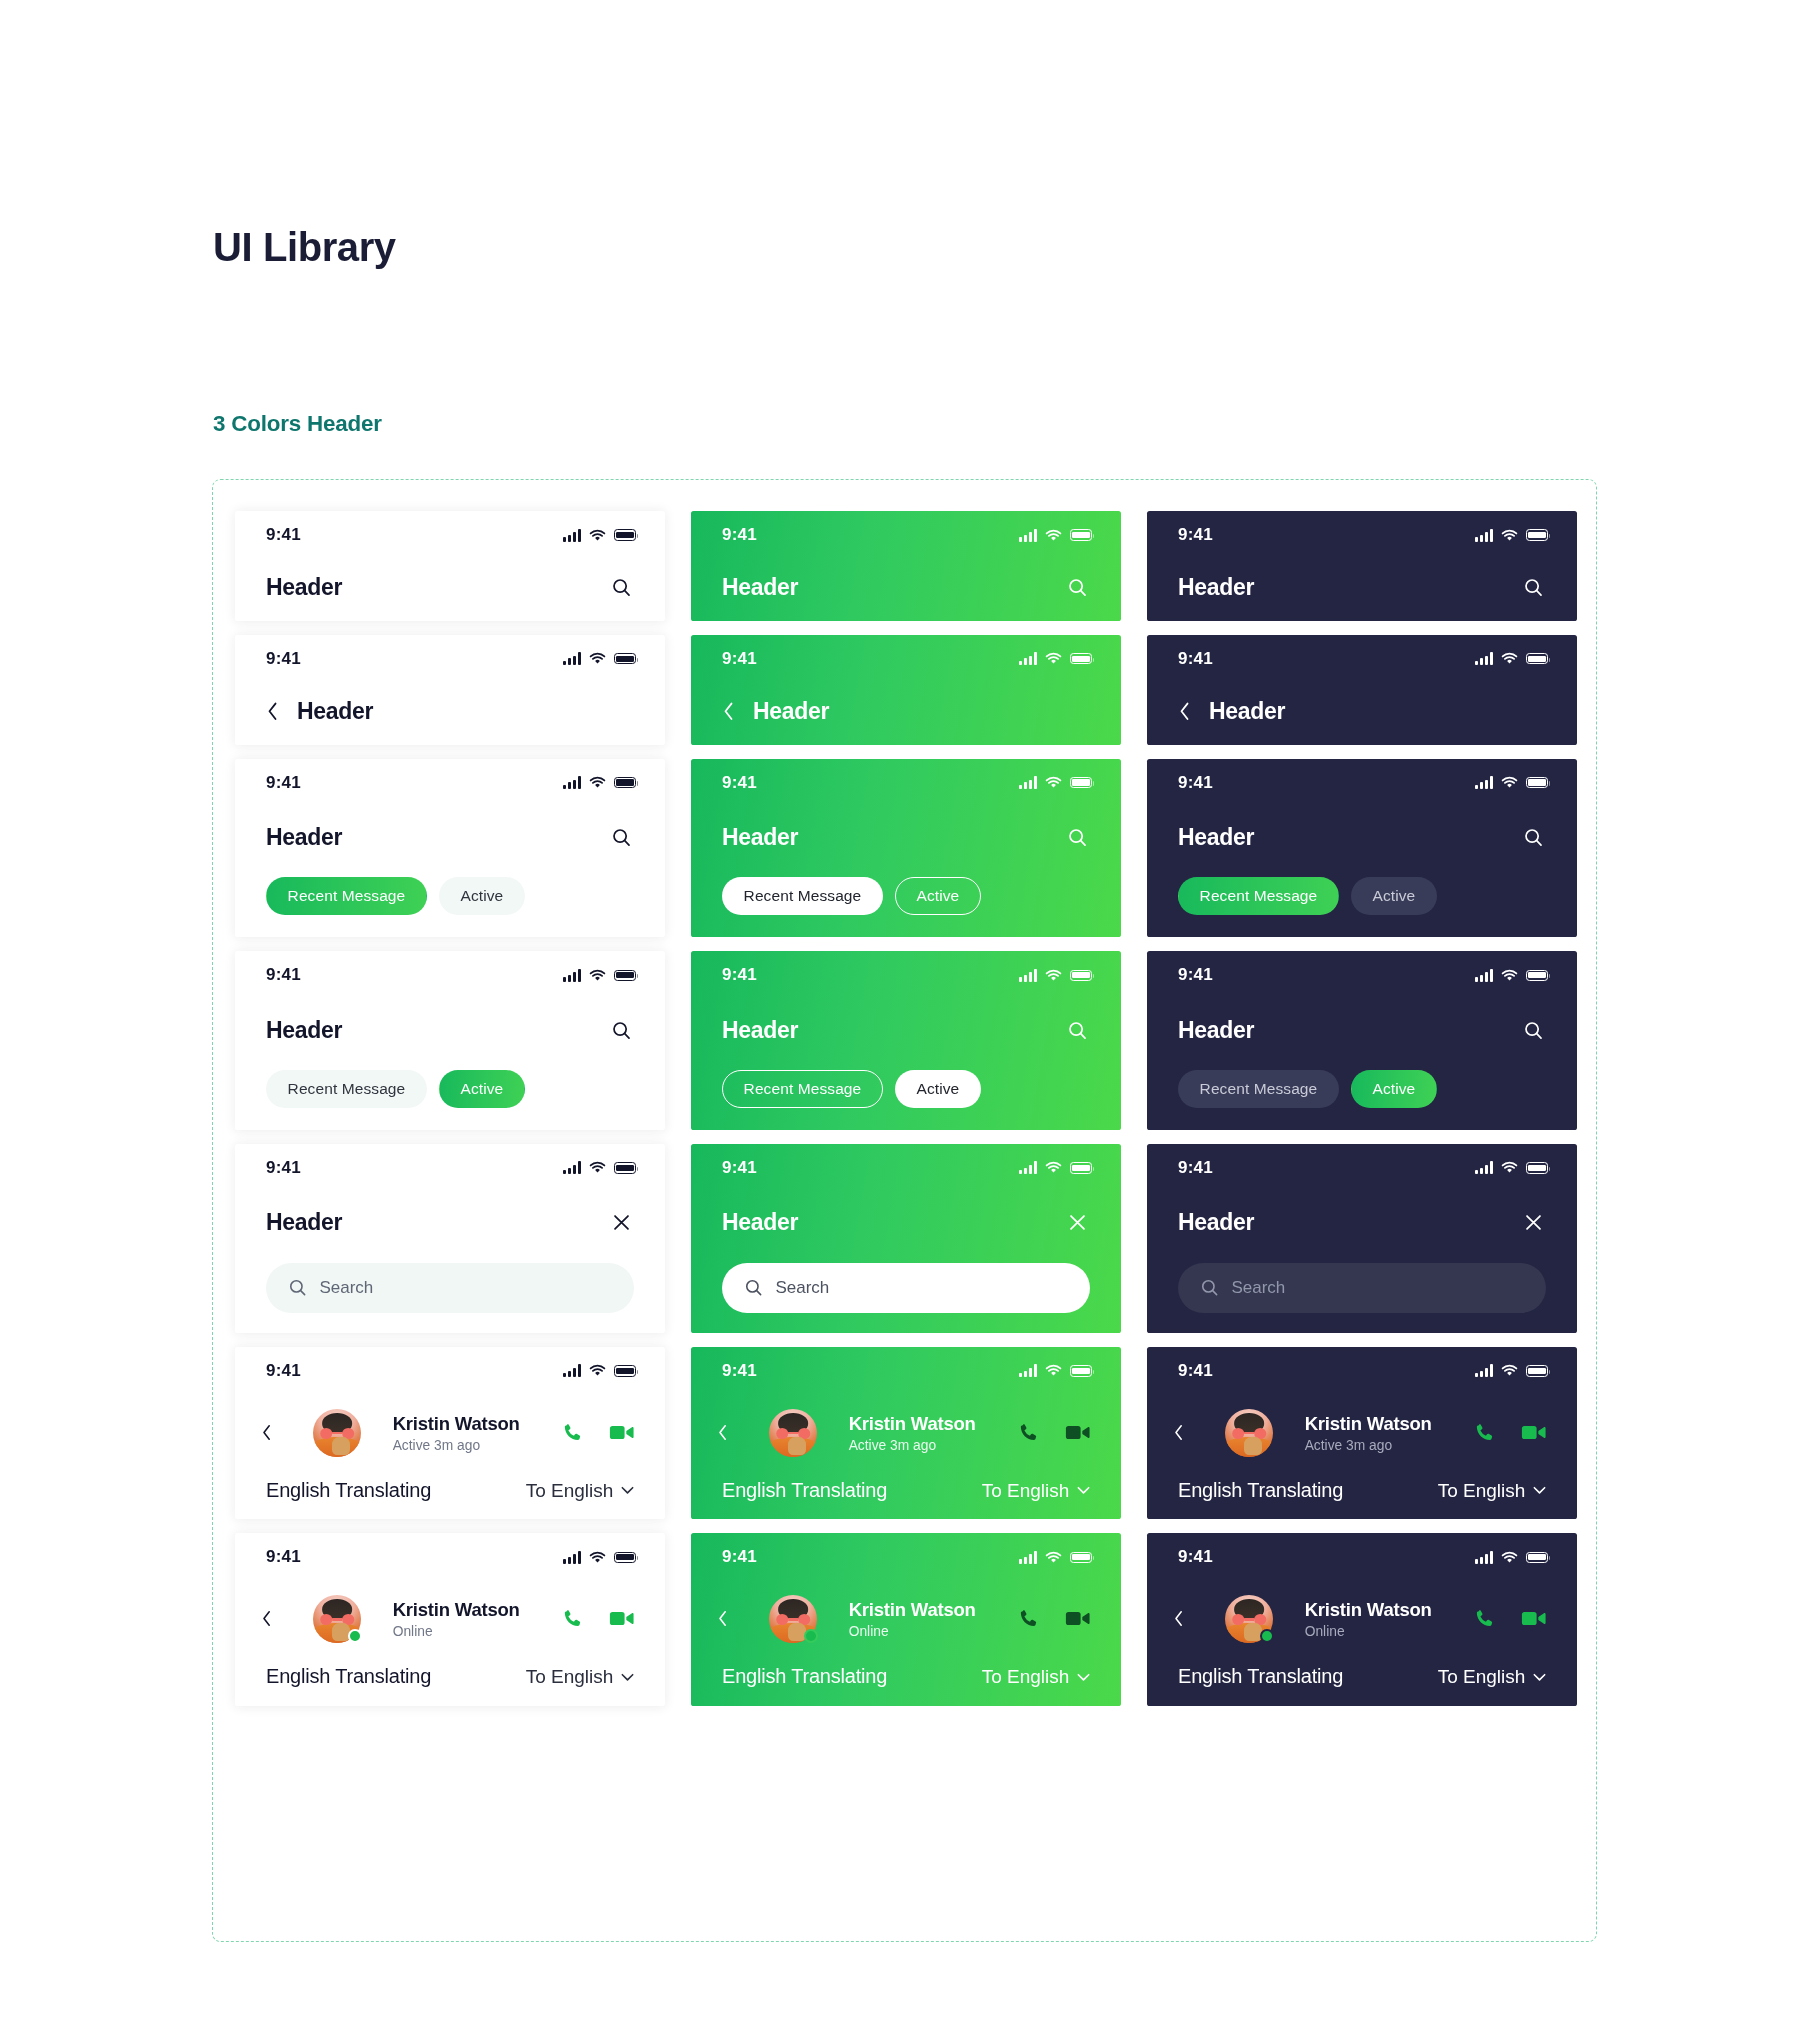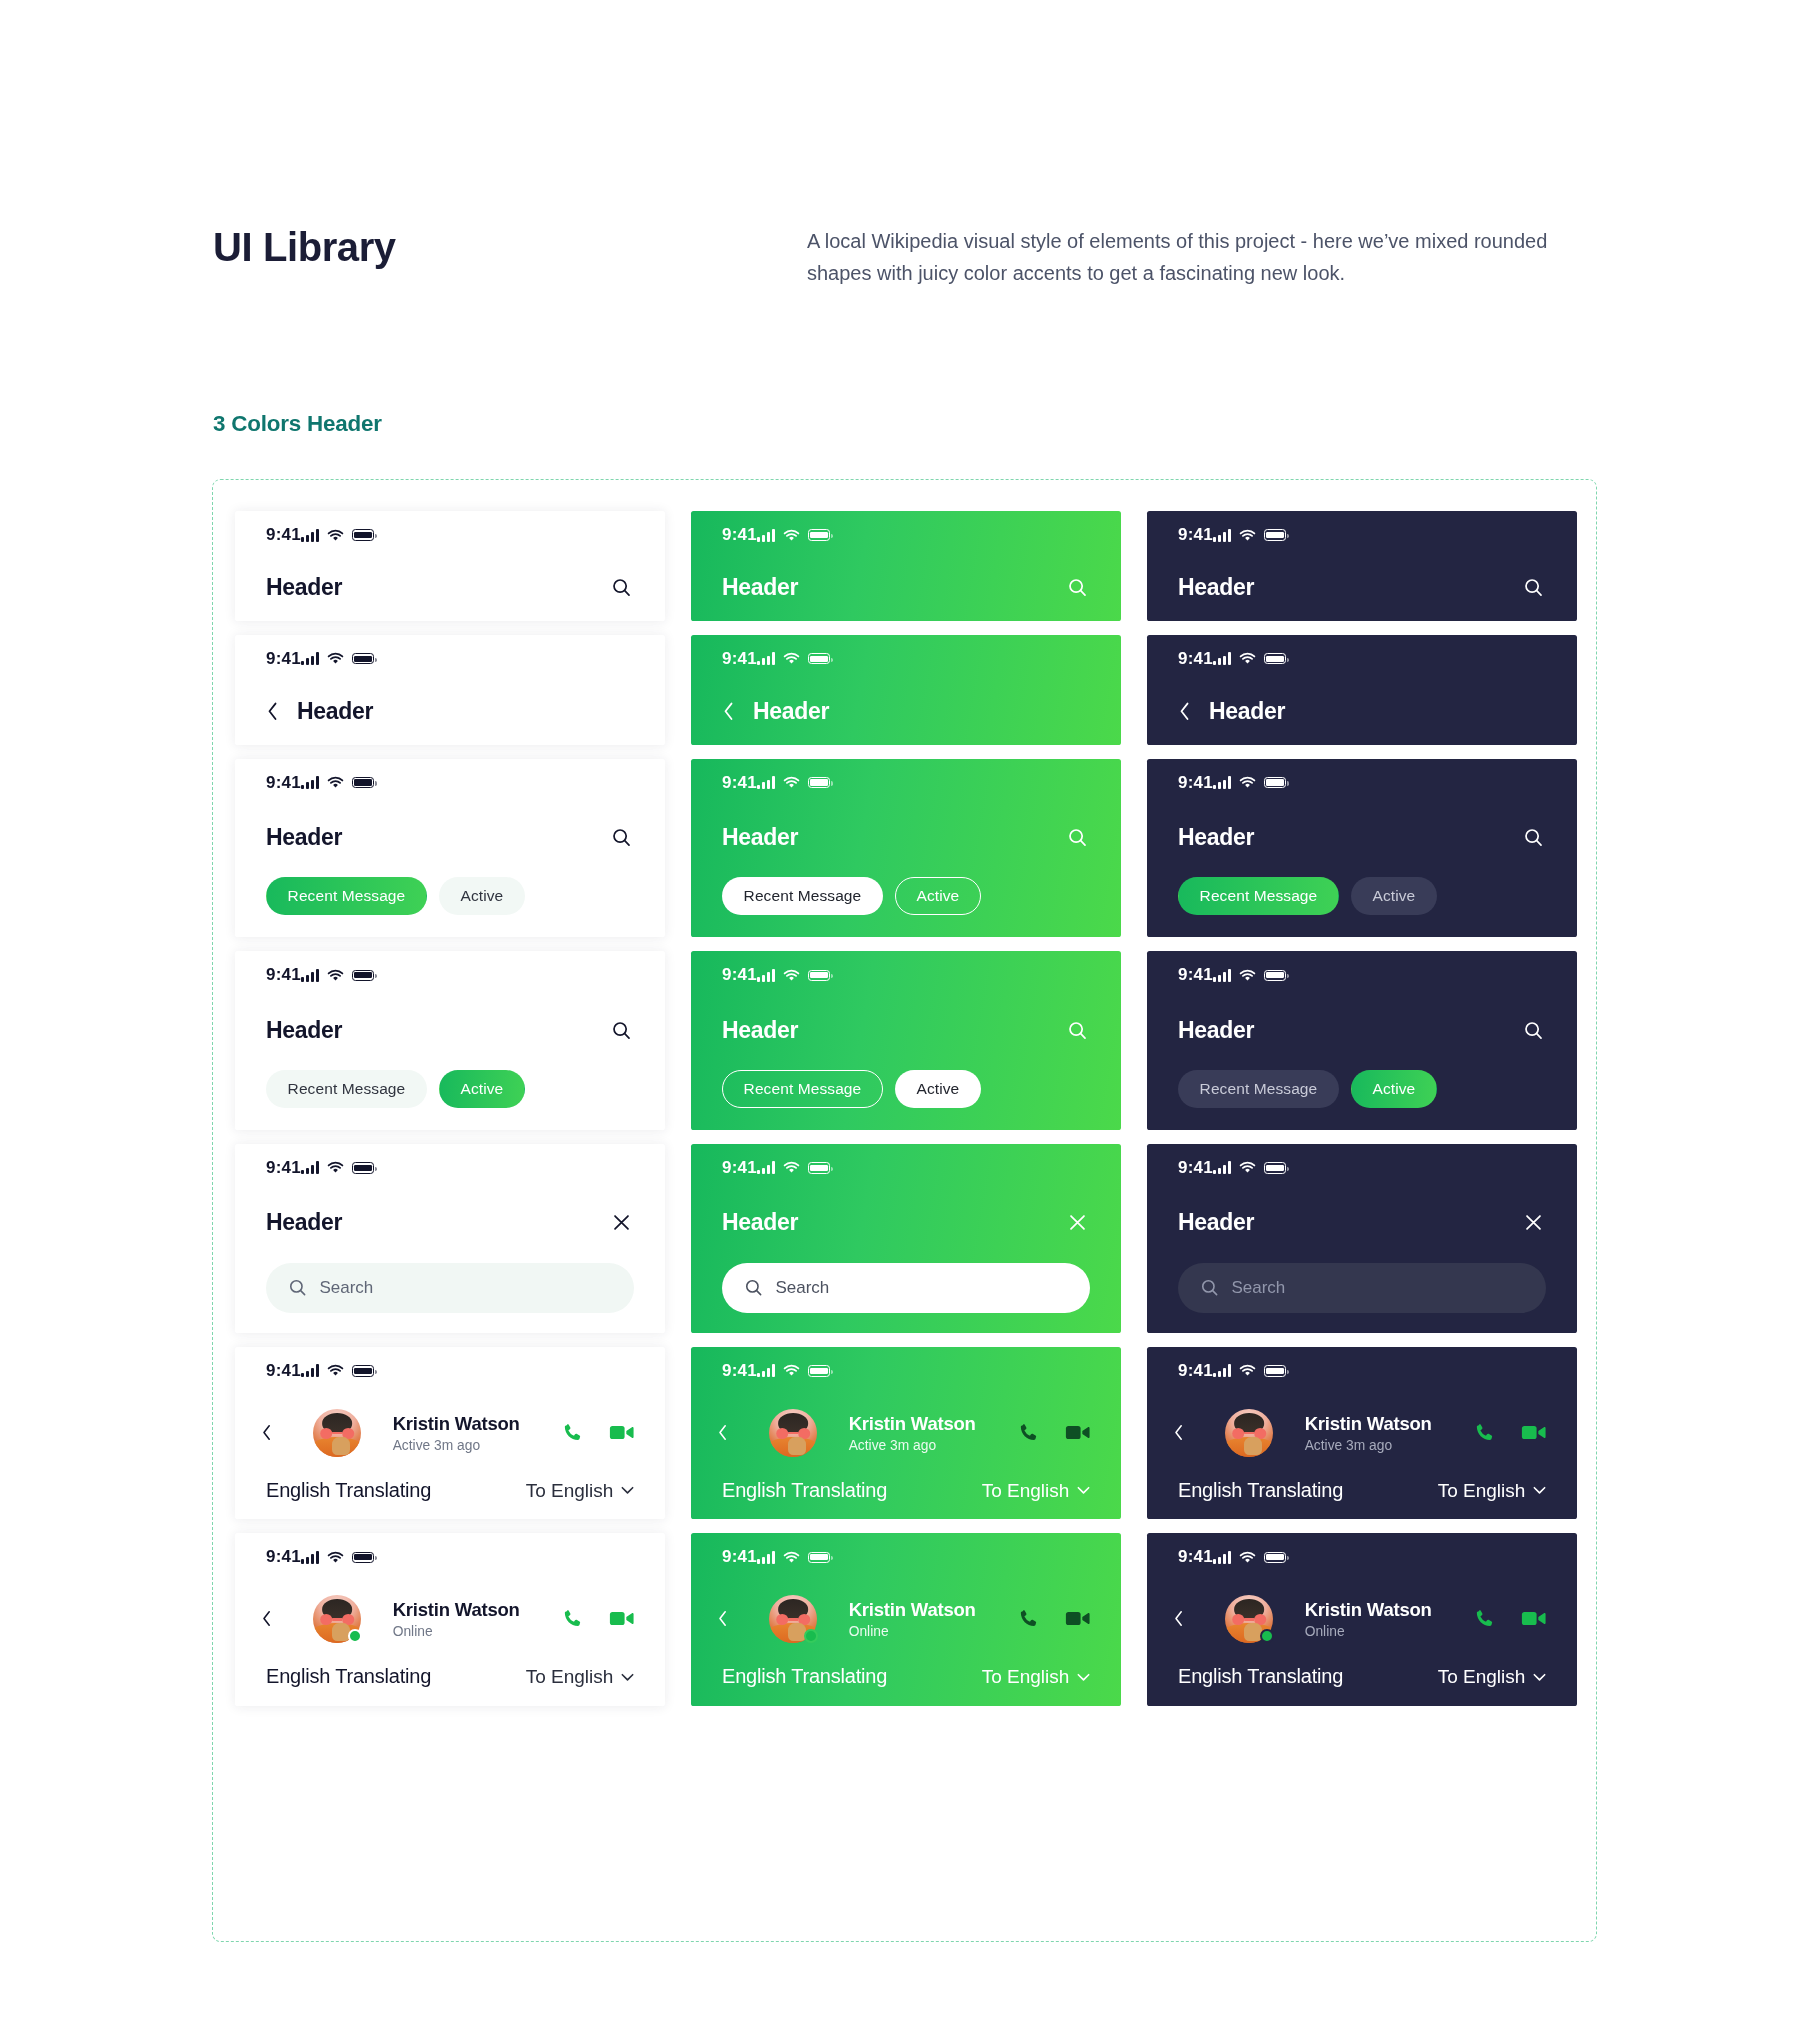--- a/index.html
+++ b/index.html
@@ -61,21 +61,21 @@
     position: relative;
     padding: 0 0 12px 0;
   }
   .card.light  { background: #FFFFFF; box-shadow: 0 0.9px 12px rgba(30,33,57,.085); }
   .card.green  { background: linear-gradient(100deg, #17B85C 0%, #2FC960 40%, #4BD94A 100%); }
   .card.dark   { background: #232542; }
 
   
   .statusbar {
     height: 48px;
-    display: flex; align-items: center; 
+    display: flex; align-items: center; justify-content: space-between;
     padding: 0 29px 0 31px;
   }
   .clock { font-size: 17px; font-weight: 700; letter-spacing: 0.2px; }
   .card.light .clock { color: #13152B; }
   .card.green .clock, .card.dark .clock { color: #FFFFFF; }
   .sysicons { display: flex; align-items: center; gap: 7.7px; }
 
   .bars { display: flex; align-items: flex-end; gap: 2.2px; height: 13px; }
   .bars i { width: 3px; border-radius: 0.9px; display: block; background: currentColor; }
   .bars i:nth-child(1){ height: 4.3px; }
@@ -219,21 +219,20 @@
   svg { display: block; }
   .pad-b-sm { padding-bottom: 5.2px; }
 </style>
 </head>
 <body>
 
 <div class="page">
 
   <div class="head-wrap">
     <h1 class="ui-title">UI Library</h1>
-    <p class="ui-desc">A local Wikipedia visual style of elements of this project - here we’ve mixed rounded shapes with juicy color accents to get a fascinating new look.</p>
   </div>
 
   <h2 class="section-title">3 Colors Header</h2>
 
   <div class="dashed-box"></div>
 
   <div class="grid">
 
     <div class="cell">
       <div class="card light">

